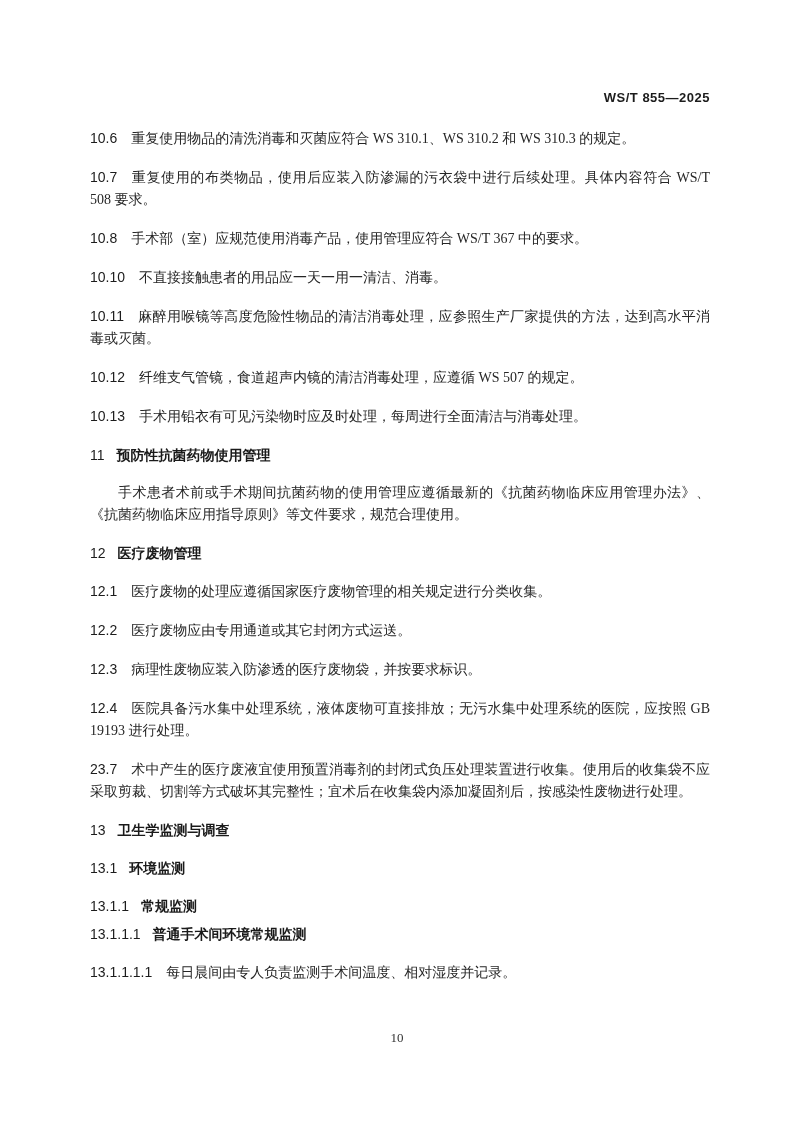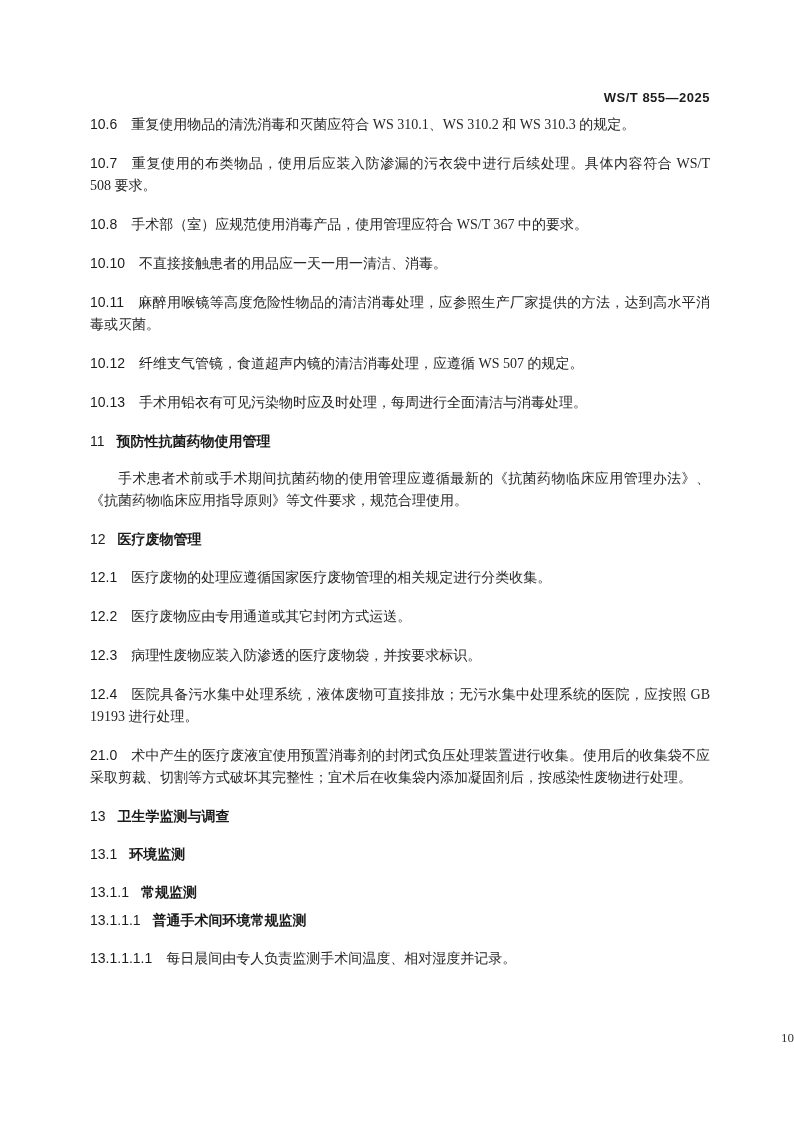--- a/index.html
+++ b/index.html
@@ -17,21 +17,21 @@
     inset: 0;
     padding: 90px 84px 0 90px;
   }
   .doc-header {
     text-align: right;
     font-family: "Liberation Sans", sans-serif;
     font-weight: 700;
     font-size: 13px;
     letter-spacing: 0.5px;
     color: #1c1c1c;
-    margin-bottom: 8px;
+    margin-bottom: 22px;
   }
   .block {
     font-size: 14px;
     line-height: 22px;
     text-align: justify;
     margin-bottom: 16px;
     color: #262626;
   }
   .cnum {
     font-family: "Liberation Sans", sans-serif;
@@ -48,21 +48,21 @@
   }
   .heading .cnum { margin-right: 12px; }
   .indent { text-indent: 2em; }
   .mb-tight  { margin-bottom: 6px; }
   .mb-semi   { }
   .page-number {
     position: absolute;
     top: 1030px;
     left: 0;
     width: 100%;
-    text-align: right;
+    text-align: center;
     font-size: 13px;
     color: #333333;
     font-family: "Liberation Serif", serif;
   }
 </style>
 </head>
 <body>
 
 <div class="sheet">
 
@@ -117,21 +117,21 @@
 
   <p class="block">
     <span class="cnum">12.3</span><span>病理性废物应装入防渗透的医疗废物袋，并按要求标识。</span>
   </p>
 
   <p class="block">
     <span class="cnum">12.4</span><span>医院具备污水集中处理系统，液体废物可直接排放；无污水集中处理系统的医院，应按照 GB 19193 进行处理。</span>
   </p>
 
   <p class="block">
-    <span class="cnum">21.0</span><span>术中产生的医疗废液宜使用预置消毒剂的封闭式负压处理装置进行收集。使用后的收集袋不应采取剪裁、切割等方式破坏其完整性；宜术后在收集袋内添加凝固剂后，按感染性废物进行处理。</span>
+    <span class="cnum">23.7</span><span>术中产生的医疗废液宜使用预置消毒剂的封闭式负压处理装置进行收集。使用后的收集袋不应采取剪裁、切割等方式破坏其完整性；宜术后在收集袋内添加凝固剂后，按感染性废物进行处理。</span>
   </p>
 
   <h2 class="block heading">
     <span class="cnum">13</span><span>卫生学监测与调查</span>
   </h2>
 
   <h3 class="block heading">
     <span class="cnum">13.1</span><span>环境监测</span>
   </h3>
 

